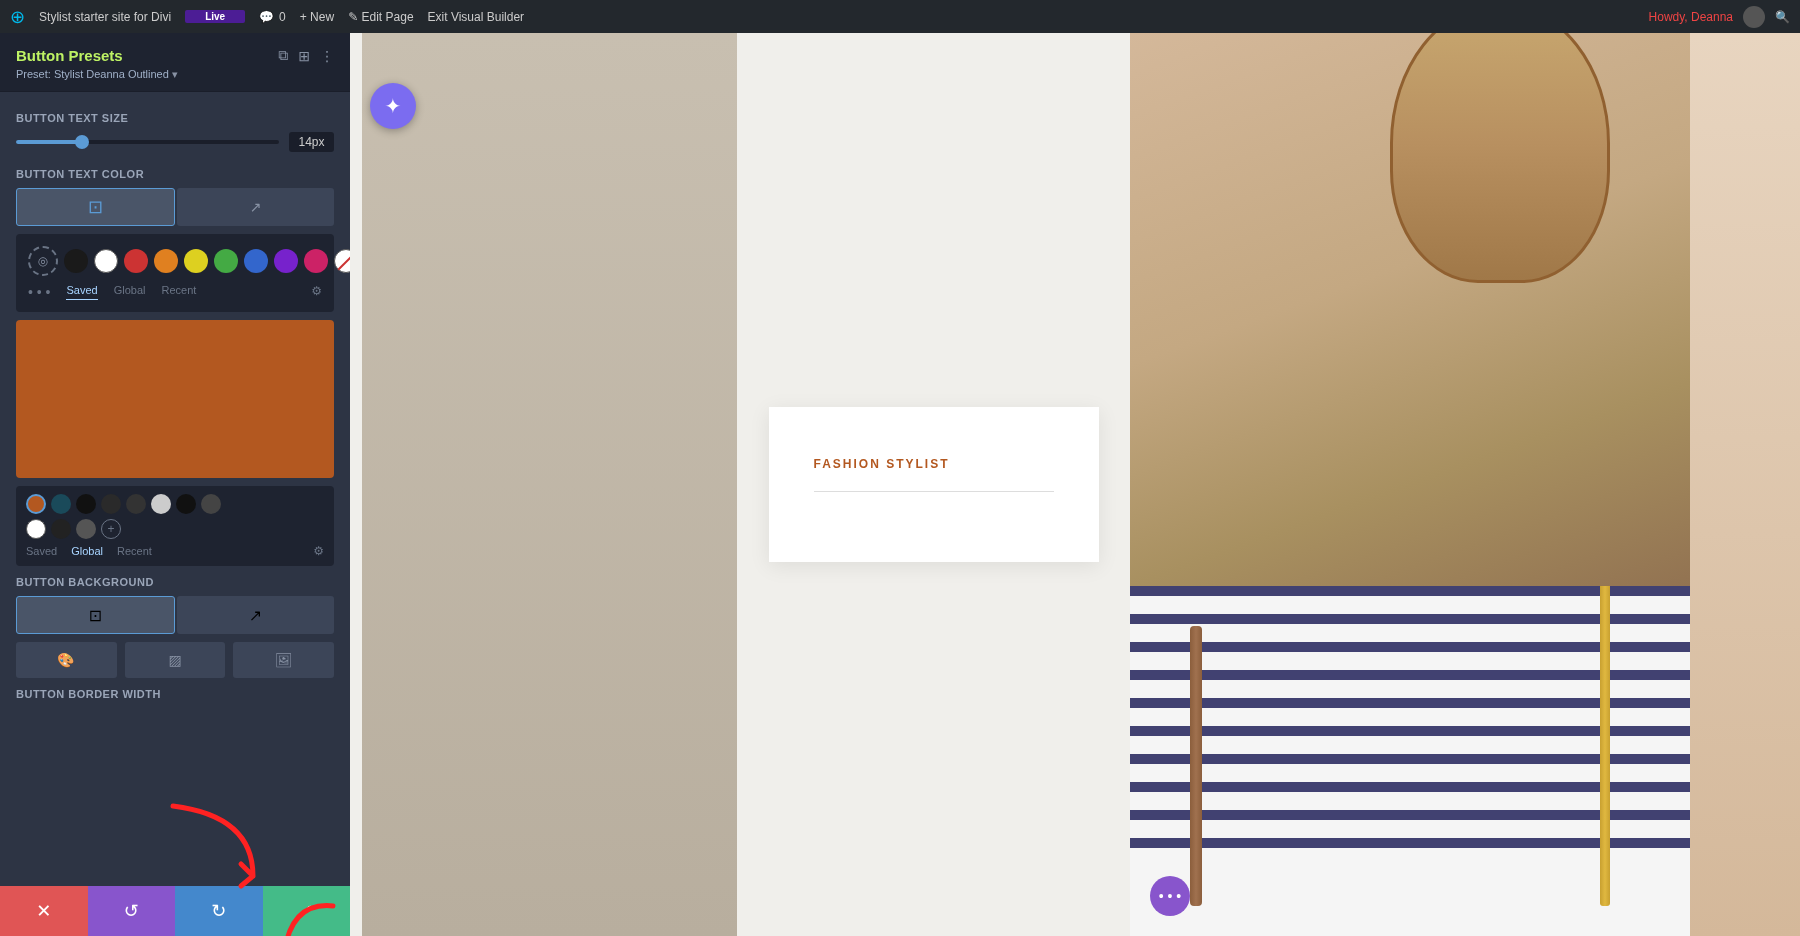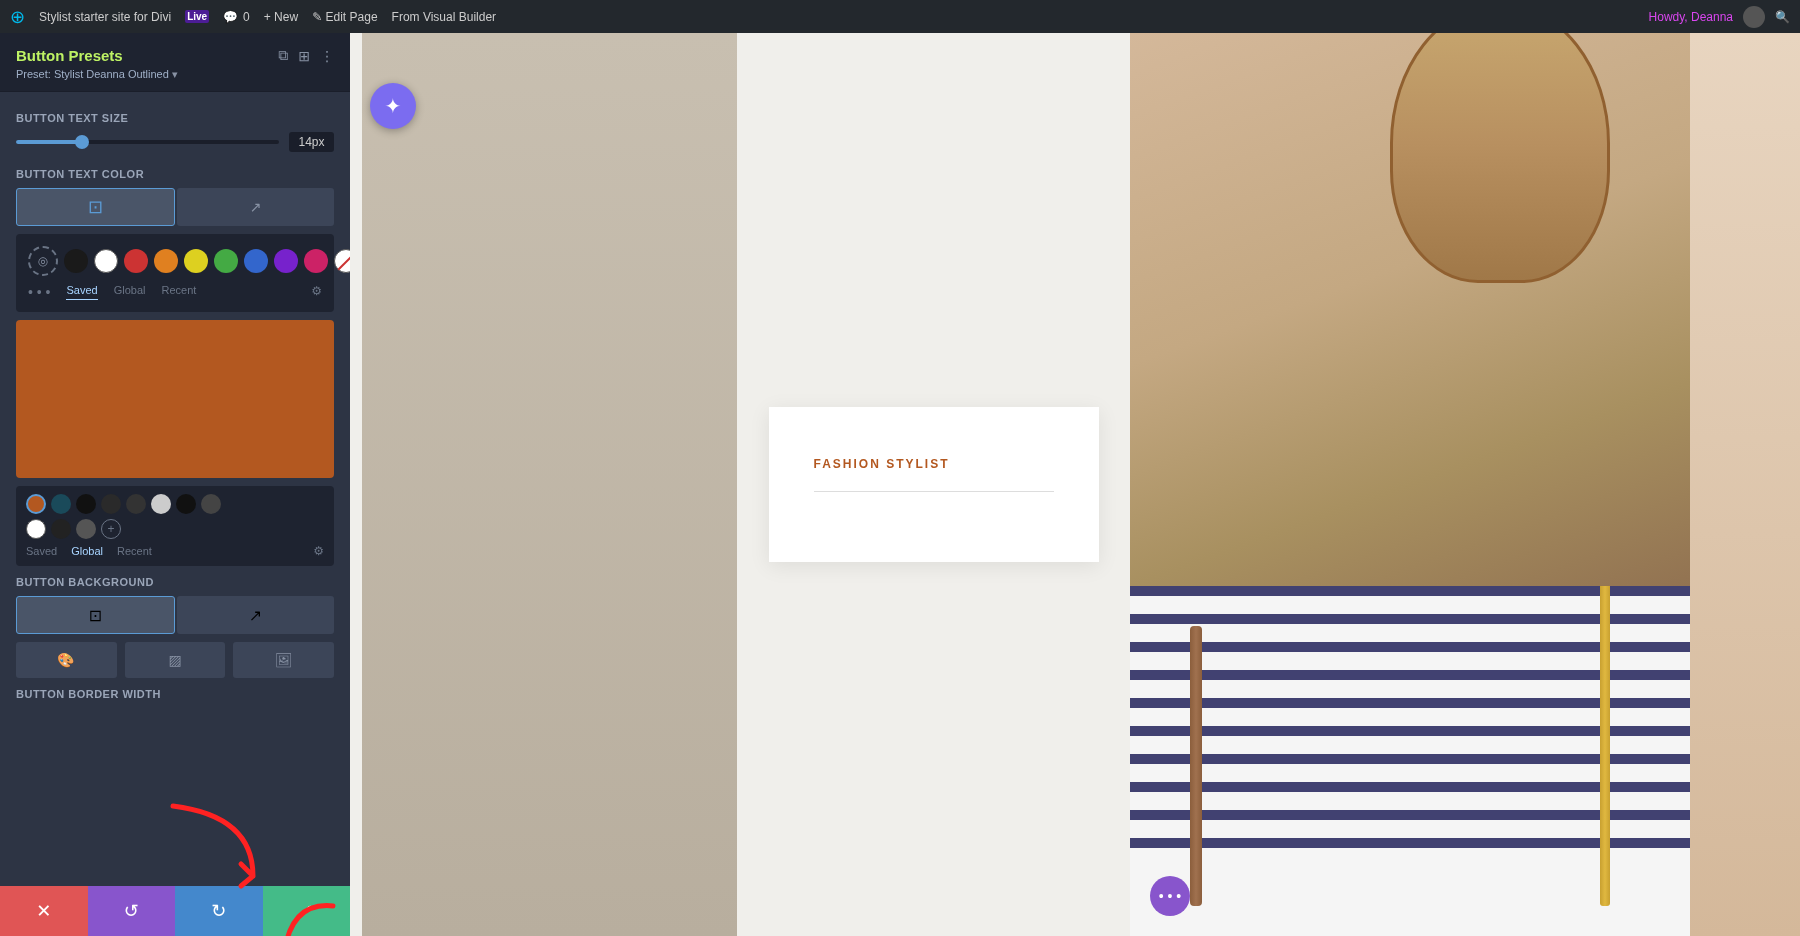--- a/index.html
+++ b/index.html
@@ -13,23 +13,23 @@
       align-items: center;
       padding: 0 10px;
       gap: 16px;
       flex-shrink: 0;
       position: relative;
       z-index: 100;
     }
     .top-bar-left { display: flex; align-items: center; gap: 14px; }
     .wp-logo { color: #00b9eb; font-size: 18px; }
     .top-bar-item { color: #ccc; font-size: 12px; display: flex; align-items: center; gap: 5px; cursor: pointer; }
-    .live-badge { background: #4c1d95; color: white; font-size: 10px; padding: 1px 2px; border-radius: 2px; font-weight: 600; }
+    .live-badge { background: #4c1d95; color: white; font-size: 10px; padding: 1px 20px; border-radius: 2px; font-weight: 600; }
     .top-bar-right { margin-left: auto; display: flex; align-items: center; gap: 10px; color: #ccc; font-size: 12px; }
-    .howdy { color: #d946ef; font-size: 12px; }
+    .howdy { color: #ef4444; font-size: 12px; }
     .avatar-placeholder { width: 22px; height: 22px; background: #555; border-radius: 50%; }
 
     
     .main-layout { display: flex; flex: 1; overflow: hidden; }
 
     
     .left-panel {
       width: 350px;
       background: #2d3444;
       display: flex;
@@ -389,21 +389,21 @@
     <span class="top-bar-item">
       <span>Stylist starter site for Divi</span>
     </span>
     <span class="live-badge">Live</span>
     <span class="top-bar-item">
       <span>💬</span>
       <span>0</span>
     </span>
     <span class="top-bar-item">+ New</span>
     <span class="top-bar-item">✎ Edit Page</span>
-    <span class="top-bar-item">From Visual Builder</span>
+    <span class="top-bar-item">Exit Visual Builder</span>
   </div>
   <div class="top-bar-right">
     <span class="howdy">Howdy, Deanna</span>
     <div class="avatar-placeholder"></div>
     <span style="color:#ccc; cursor:pointer;">🔍</span>
   </div>
 </div>
 
 <div class="main-layout">
 

